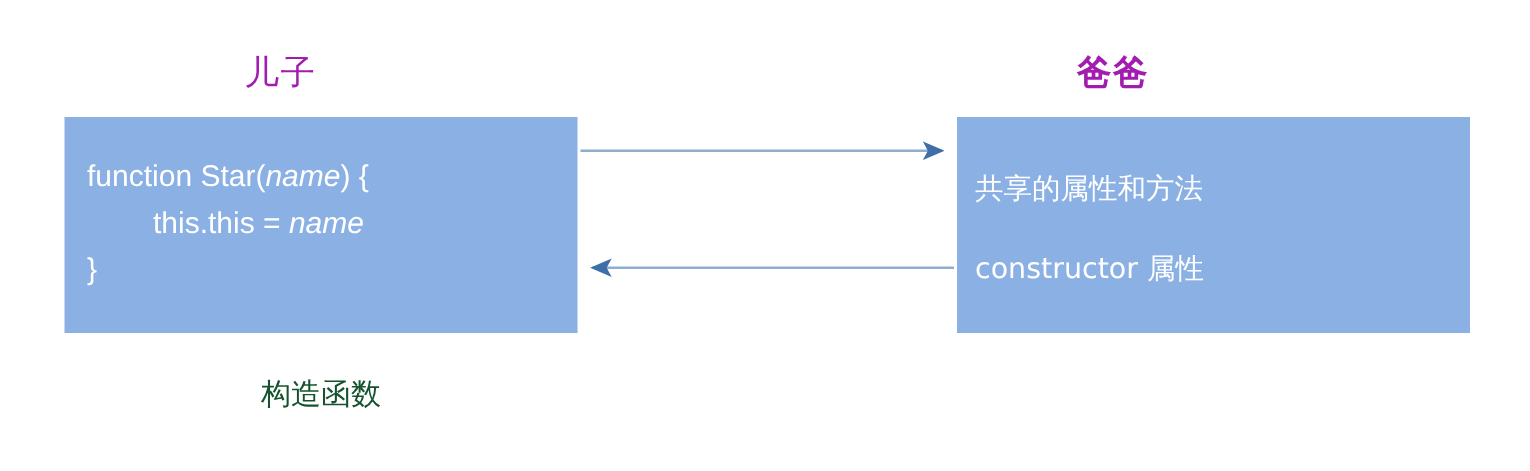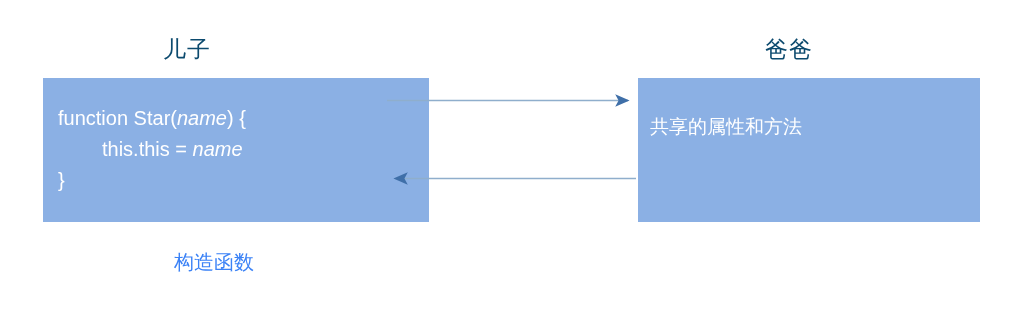--- a/index.html
+++ b/index.html
@@ -15,40 +15,40 @@
     position: relative;
     width: 1020px;
     height: 314px;
     background: #ffffff;
     overflow: hidden;
   }
 
   
   .red-title {
     position: absolute;
-    color: #0c4a6e;
+    color: #a21caf;
     font-size: 23px;
     line-height: 1;
     letter-spacing: 1px;
     white-space: nowrap;
     font-family: "DejaVu Sans", "Liberation Sans", sans-serif;
   }
   #title-son  { left: 163px; top: 38px; }
-  #title-dad  { left: 765px; top: 38px; }
+  #title-dad  { left: 718px; top: 38px; font-weight: bold; }
 
   
   .blue-box {
     position: absolute;
     background: #8BB0E4;
     box-sizing: border-box;
   }
   #box-constructor {
     left: 43px;
     top: 78px;
-    width: 386px;
+    width: 342px;
     height: 144px;
     padding-left: 16px;
   }
   #box-prototype {
     left: 638px;
     top: 78px;
     width: 342px;
     height: 144px;
   }
 
@@ -79,21 +79,21 @@
     line-height: 1;
     white-space: nowrap;
     font-family: "DejaVu Sans", "Liberation Sans", sans-serif;
   }
   #proto-line-0 { top: 39px; }
   #proto-line-1 { top: 92px; }
 
   
   .caption {
     position: absolute;
-    color: #3b82f6;
+    color: #14532d;
     font-size: 20px;
     line-height: 1;
     white-space: nowrap;
     text-align: center;
     font-family: "DejaVu Sans", "Liberation Sans", sans-serif;
   }
   #caption-left  { left: 43px;  top: 252px; width: 342px; }
   #caption-right { left: 638px; top: 252px; width: 342px; }
 
   
@@ -118,20 +118,21 @@
   <div id="box-constructor" class="blue-box">
     <div class="code-block">
       <span class="code-line"><span>function Star(</span><em>name</em><span>) {</span></span>
       <span class="code-line indent"><span>this.this = </span><em>name</em></span>
       <span class="code-line"><span>}</span></span>
     </div>
   </div>
 
   <div id="box-prototype" class="blue-box">
     <div id="proto-line-0" class="proto-line">共享的属性和方法</div>
+    <div id="proto-line-1" class="proto-line">constructor 属性</div>
   </div>
 
   <svg id="arrow-layer" viewBox="0 0 1020 314">
     <defs>
       <marker id="head-right" markerWidth="9" markerHeight="9" refX="8" refY="4.5" orient="auto" markerUnits="strokeWidth">
         <path d="M0,0.6 L9,4.5 L0,8.4 L2.1,4.5 Z" fill="#3F6FA8"></path>
       </marker>
       <marker id="head-left" markerWidth="9" markerHeight="9" refX="8" refY="4.5" orient="auto" markerUnits="strokeWidth">
         <path d="M0,0.6 L9,4.5 L0,8.4 L2.1,4.5 Z" fill="#3F6FA8"></path>
       </marker>

